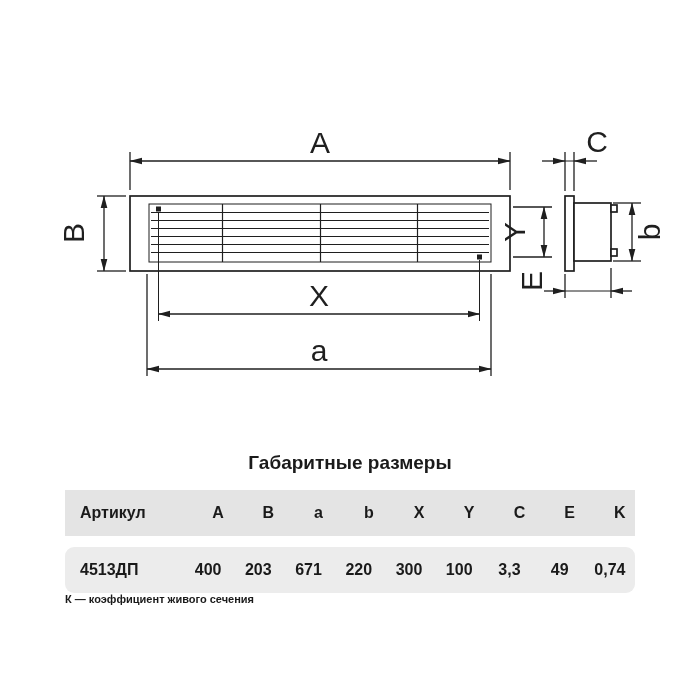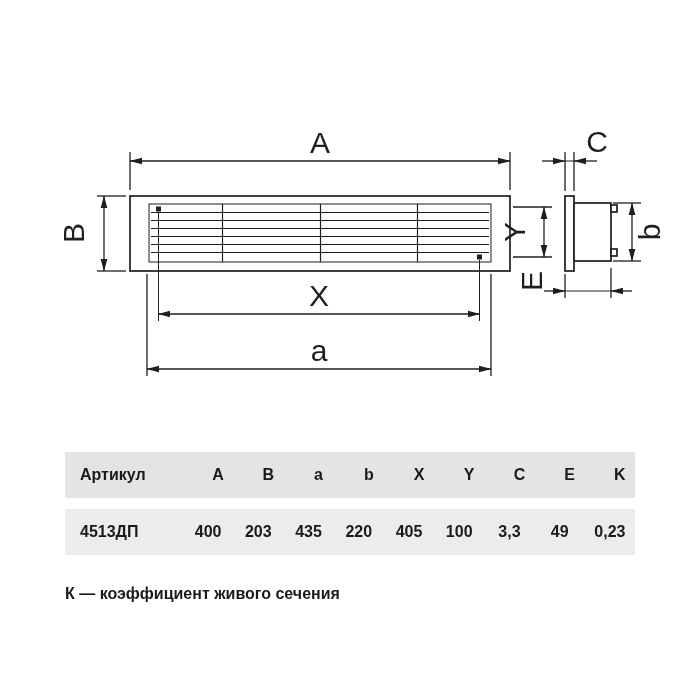--- a/index.html
+++ b/index.html
@@ -14,24 +14,24 @@
   }
   .dim  { stroke:#1f1f1f; stroke-width:1.3; fill:none; }
   .thin { stroke:#1f1f1f; stroke-width:1.0; fill:none; }
   .obj  { stroke:#1f1f1f; stroke-width:1.7; fill:#ffffff; }
   .grid-line { stroke:#1f1f1f; stroke-width:1.2; }
 
   .content { position:absolute; left:65px; top:452px; width:570px; }
   .t-title { text-align:center; font-weight:bold; font-size:19px; margin-bottom:16px; }
   .t-row  { display:flex; align-items:center; height:46px; }
   .t-head { background:#e4e4e4; margin-bottom:11px;gap:20px; }
-  .t-data { background:#ececec; }
+  .t-data { background:#ececec;border-radius:9px; }
   .t-cell { flex:1 1 0; text-align:center; font-weight:bold; font-size:16px; }
   .t-cell.first { flex:0 0 118px; text-align:left; padding-left:15px; box-sizing:border-box; }
-  .note { margin-top:30px; font-weight:bold; font-size:16px; }
+  .note { font-weight:bold; font-size:11px; }
 </style>
 </head>
 <body>
 
 <div class="page">
 
   <svg class="drawing" width="700" height="445" viewBox="0 0 700 445">
     <defs>
       <marker id="arr" viewBox="0 0 12 8" refX="11.5" refY="4" markerWidth="12.5" markerHeight="8.5" markerUnits="userSpaceOnUse" orient="auto-start-reverse">
         <path d="M0,0.8 L12,4 L0,7.2 Z" fill="#1f1f1f"></path>
@@ -120,43 +120,44 @@
       <line class="dim" x1="565" y1="274" x2="565" y2="298"></line>
       <line class="dim" x1="611" y1="268" x2="611" y2="298"></line>
       <line class="thin" x1="565" y1="291" x2="611" y2="291"></line>
       <line class="dim" x1="544" y1="291" x2="565" y2="291" marker-end="url(#arr)"></line>
       <line class="dim" x1="632" y1="291" x2="611" y2="291" marker-end="url(#arr)"></line>
       <text x="542" y="281" transform="rotate(-90 542 281)" text-anchor="middle">E</text>
     </g>
   </svg>
 
   <div class="content">
+    <div class="t-title">Габаритные размеры</div>
 
     <div class="t-row t-head">
       <div class="t-cell first">Артикул</div>
       <div class="t-cell">A</div>
       <div class="t-cell">B</div>
       <div class="t-cell">a</div>
       <div class="t-cell">b</div>
       <div class="t-cell">X</div>
       <div class="t-cell">Y</div>
       <div class="t-cell">C</div>
       <div class="t-cell">E</div>
       <div class="t-cell">K</div>
     </div>
 
     <div class="t-row t-data">
       <div class="t-cell first">4513ДП</div>
       <div class="t-cell">400</div>
       <div class="t-cell">203</div>
-      <div class="t-cell">435</div>
+      <div class="t-cell">671</div>
       <div class="t-cell">220</div>
-      <div class="t-cell">405</div>
+      <div class="t-cell">300</div>
       <div class="t-cell">100</div>
       <div class="t-cell">3,3</div>
       <div class="t-cell">49</div>
-      <div class="t-cell">0,23</div>
+      <div class="t-cell">0,74</div>
     </div>
 
     <div class="note">К — коэффициент живого сечения</div>
   </div>
 
 </div>
 
 </body></html>

